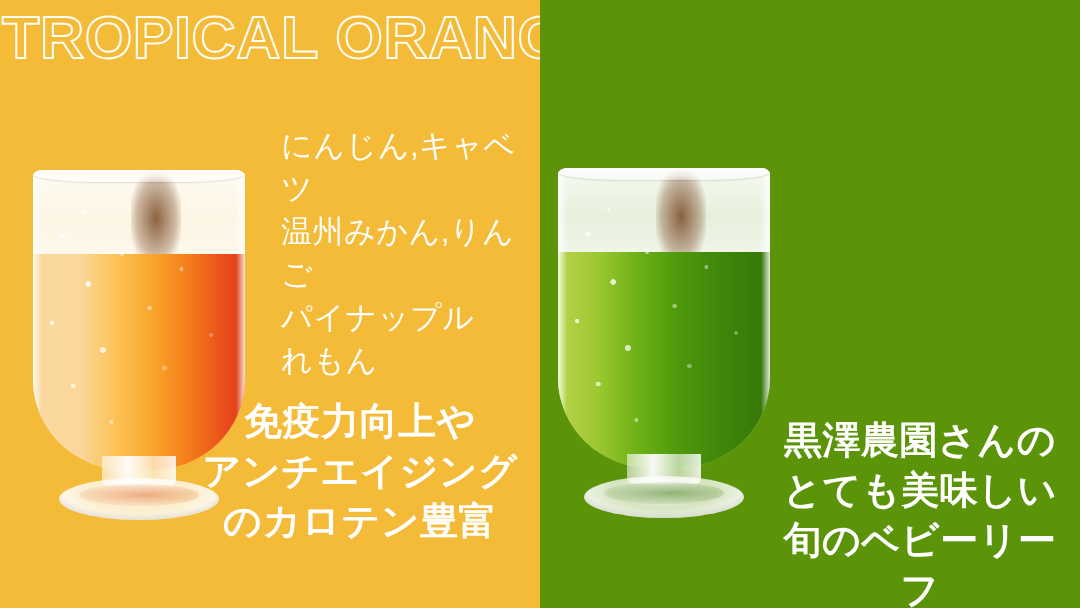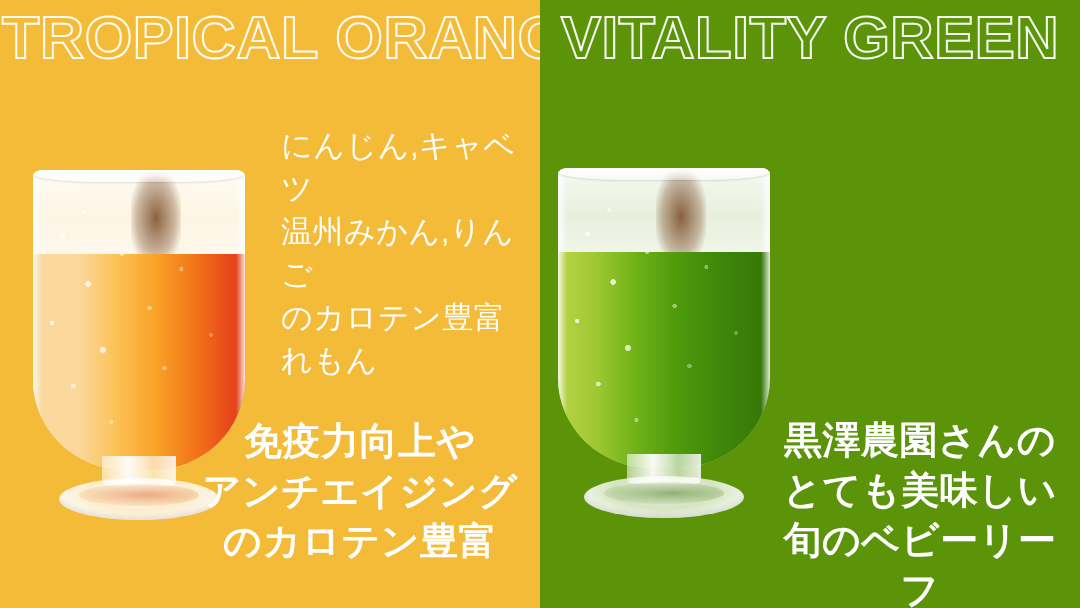--- a/index.html
+++ b/index.html
@@ -74,21 +74,21 @@
   .caption {
     position: absolute;
     color: #ffffff;
     font-size: 38px;
     line-height: 50px;
     font-weight: 700;
     letter-spacing: 0.5px;
     white-space: pre-line;
     text-align: center;
   }
-  .caption-left  { top: 416px; left: 195px; width: 330px; }
+  .caption-left  { top: 396px; left: 195px; width: 330px; }
   .caption-right { top: 415px; left: 230px; width: 300px; }
 
   
   .glass {
     position: absolute;
     width: 212px;
     height: 352px;
   }
   .glass-left  { left: 33px;  top: 170px; }
   .glass-right { left: 18px;  top: 168px; }
@@ -209,31 +209,30 @@
         <div class="g-edge-r"></div>
         <div class="g-rim"></div>
       </div>
       <div class="g-stem"></div>
       <div class="g-foot"></div>
       <div class="g-foot-tint tint-orange"></div>
     </div>
 
     <div class="ingredients ingredients-left">にんじん,キャベツ
 温州みかん,りんご
-のカロテン豊富
+パイナップル
 れもん</div>
 
     <div class="caption caption-left">免疫力向上や
 アンチエイジング
 のカロテン豊富</div>
   </section>
 
   <section class="panel panel-green">
 
-    <h1 class="title title-green">VITALITY  GREEN</h1>
 
     <div class="glass glass-right">
       <div class="g-body">
         <div class="g-head"></div>
         <div class="g-juice g-juice-green"></div>
         <div class="g-drops"></div>
         <div class="g-edge-l"></div>
         <div class="g-edge-r"></div>
         <div class="g-rim"></div>
       </div>

